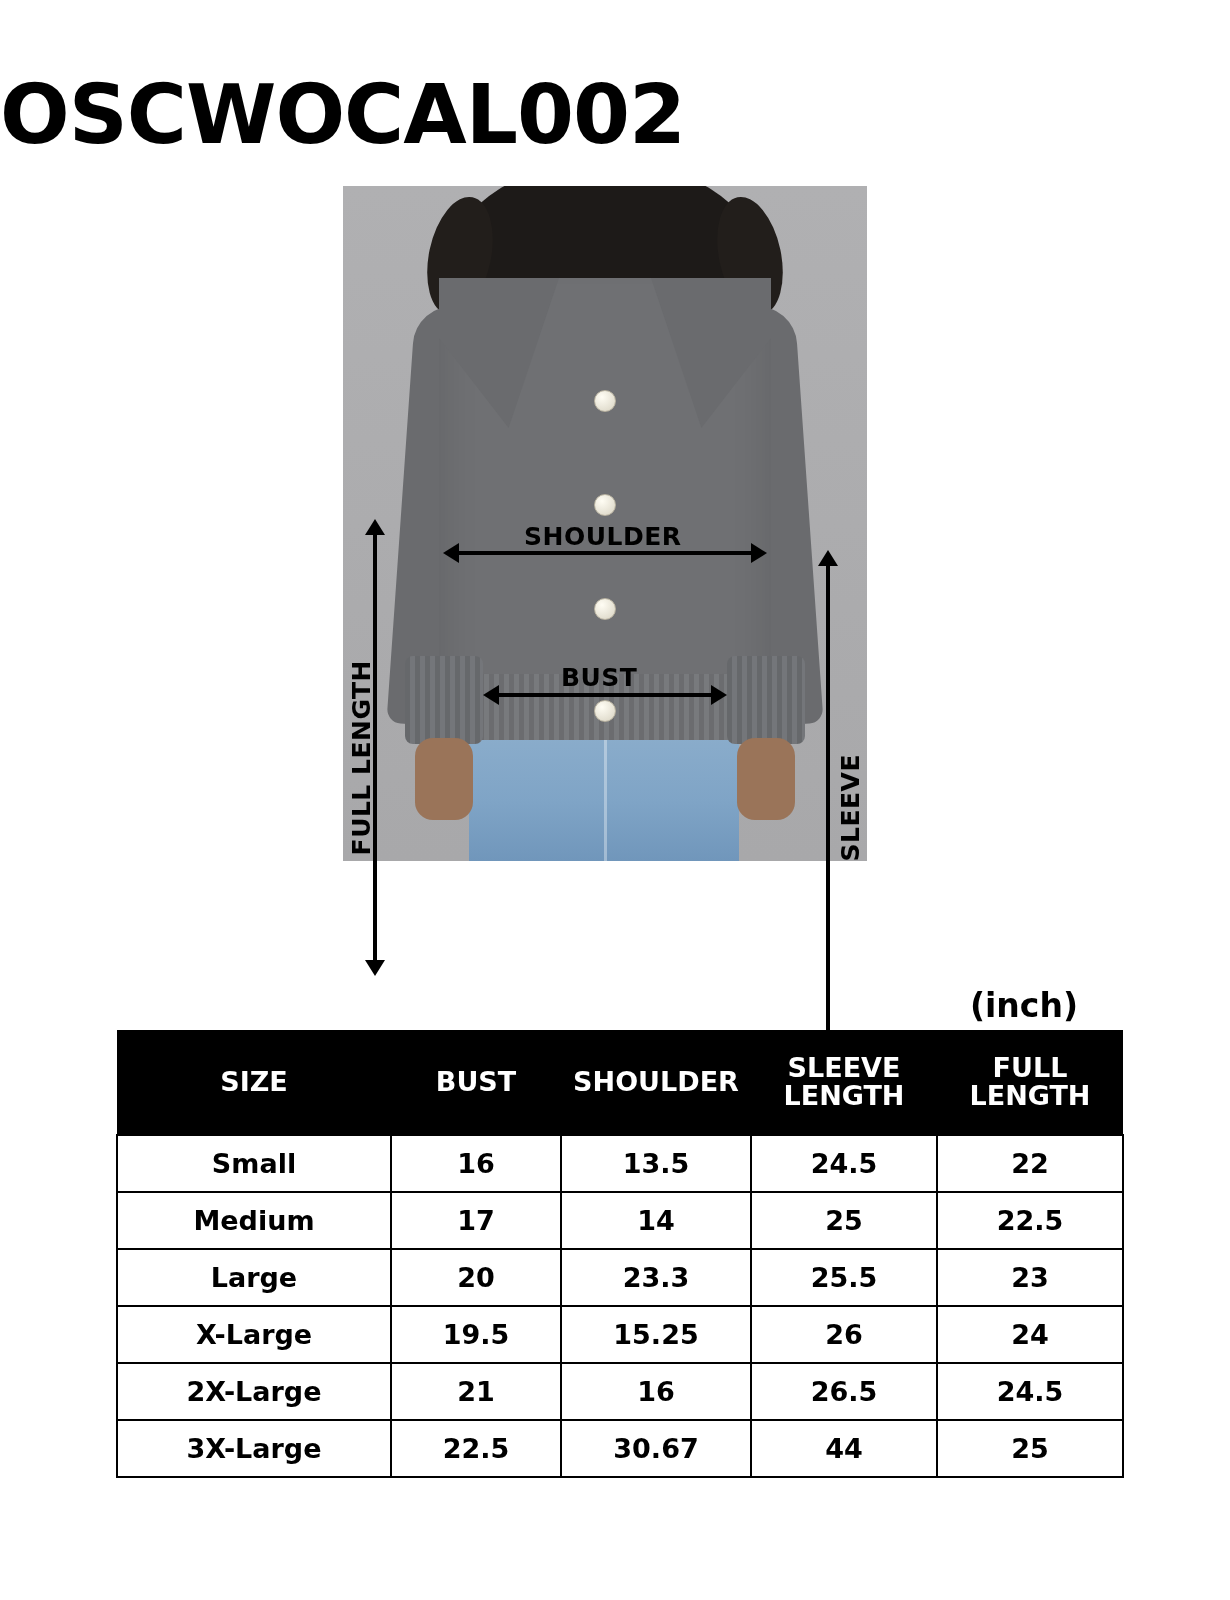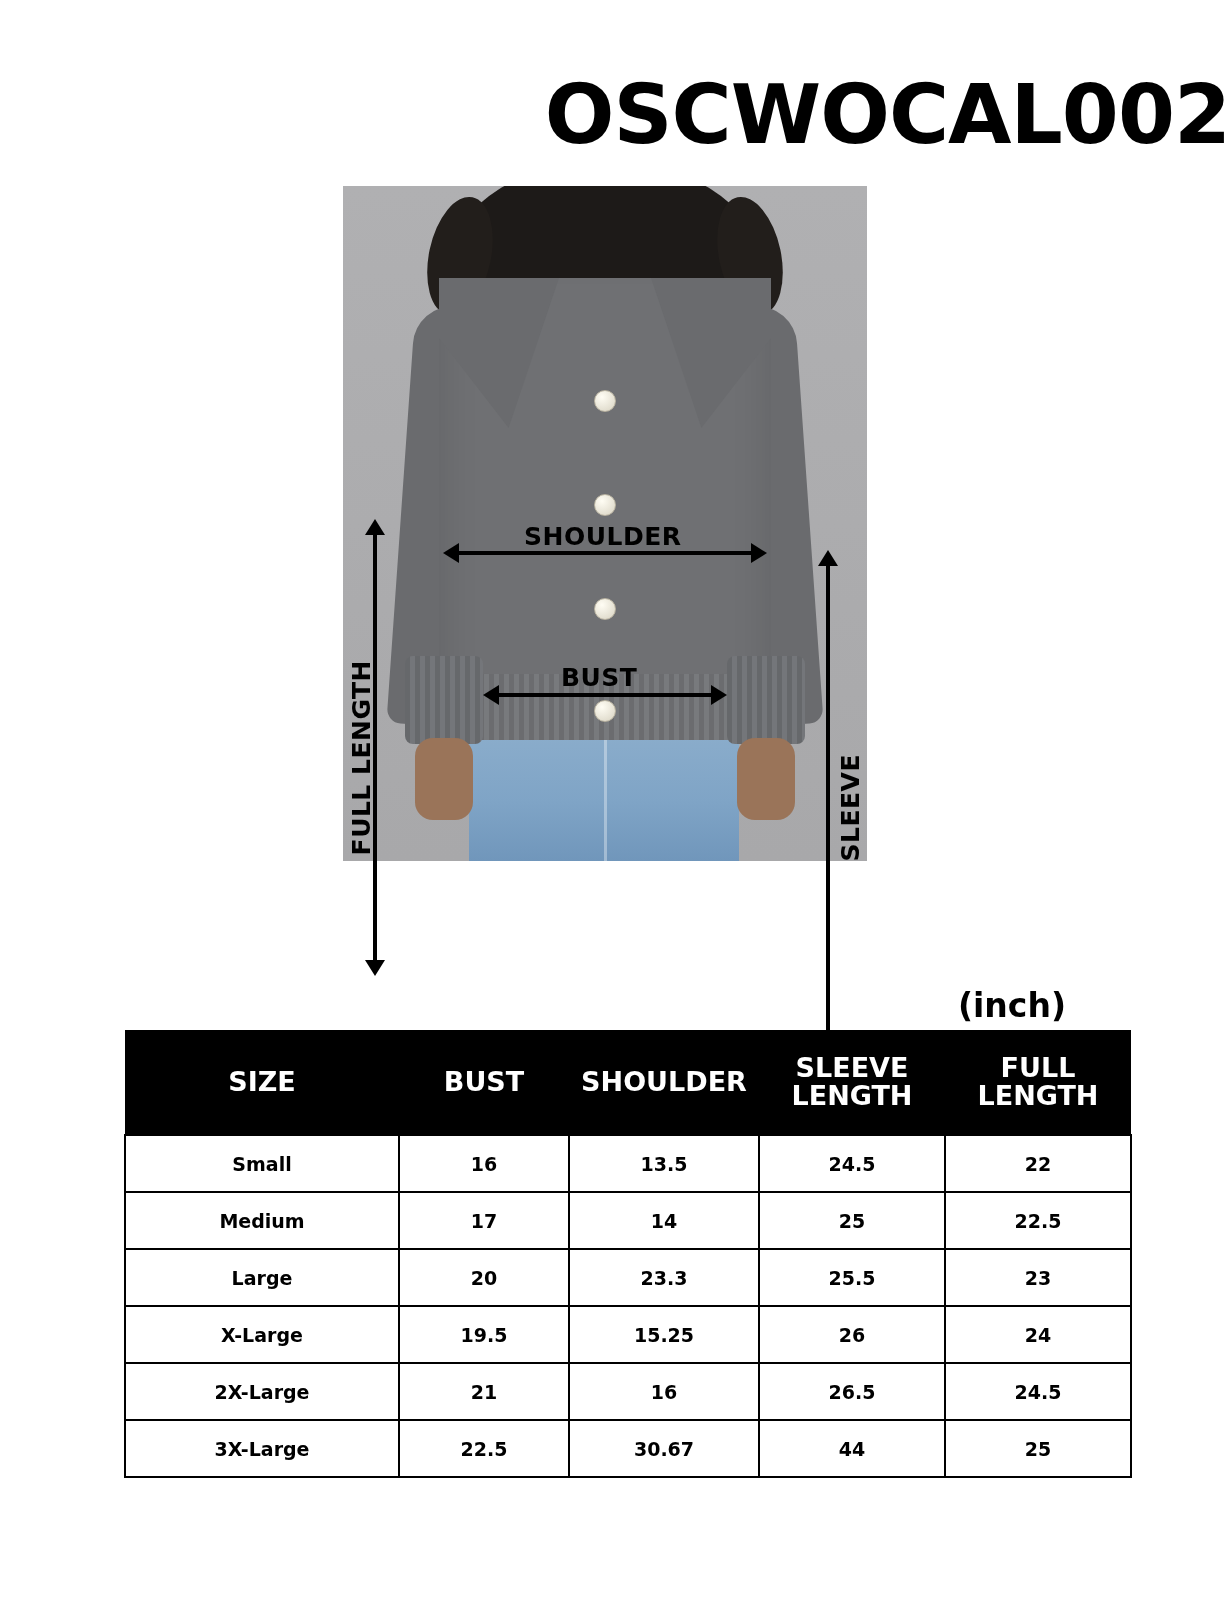--- a/index.html
+++ b/index.html
@@ -11,21 +11,21 @@
     width: 1230px;
     height: 1600px;
     font-family: "DejaVu Sans", sans-serif;
     color: #000000;
     position: relative;
     overflow: hidden;
   }
 
   
   .title {
-    text-align: right;
+    text-align: left;
     font-size: 82px;
     font-weight: bold;
     letter-spacing: -1px;
     margin-top: 74px;
     line-height: 1;
     font-family: "DejaVu Sans", sans-serif;
   }
 
   
   .diagram-wrap {
@@ -153,50 +153,50 @@
   .arrow-v .head-t, .arrow-v .head-b {
     position: absolute; left: 50%; transform: translateX(-50%);
     width: 0; height: 0; border-left: 10px solid transparent; border-right: 10px solid transparent;
   }
   .arrow-v .head-t { top: 0; border-bottom: 16px solid #000; }
   .arrow-v .head-b { bottom: 0; border-top: 16px solid #000; }
 
   
   .units {
     position: absolute;
-    right: 164px;
+    right: 152px;
     top: 986px;
     font-size: 33px;
     font-weight: bold;
   }
 
   
   table.size-table {
     position: absolute;
-    left: 124px;
+    left: 116px;
     top: 1030px;
     width: 1006px;
     border-collapse: collapse;
     table-layout: fixed;
   }
   table.size-table thead th {
     background: #000000;
     color: #ffffff;
     font-size: 27px;
     font-weight: bold;
     padding: 14px 4px;
     line-height: 1.05;
     height: 76px;
     vertical-align: middle;
     border: none;
   }
   table.size-table tbody td {
     border: 2px solid #000000;
     text-align: center;
-    font-size: 19px;
+    font-size: 27px;
     font-weight: bold;
     height: 55px;
     padding: 0;
   }
   table.size-table col.c0 { width: 274px; }
   table.size-table col.c1 { width: 170px; }
   table.size-table col.c2 { width: 190px; }
   table.size-table col.c3 { width: 186px; }
   table.size-table col.c4 { width: 186px; }
 </style>

